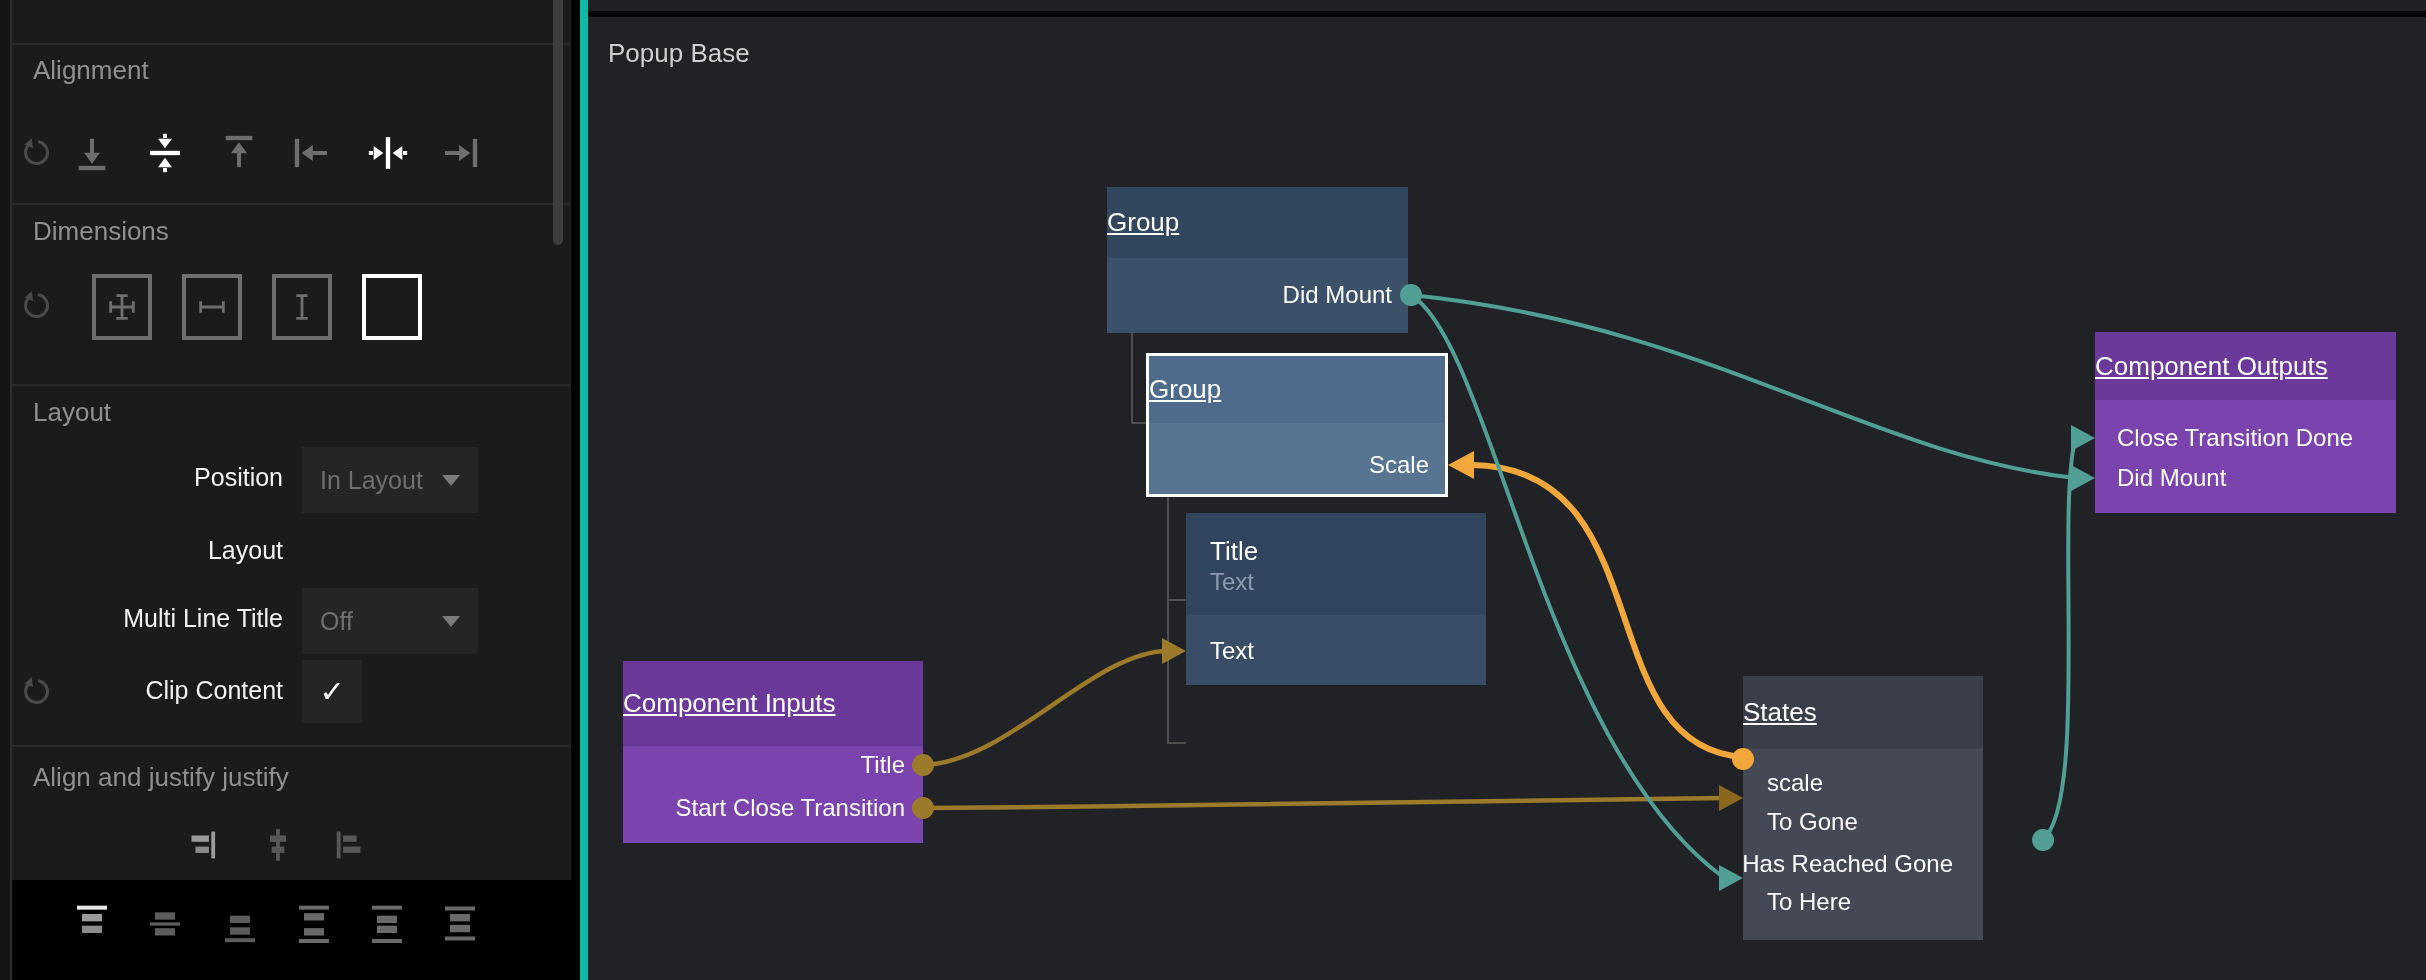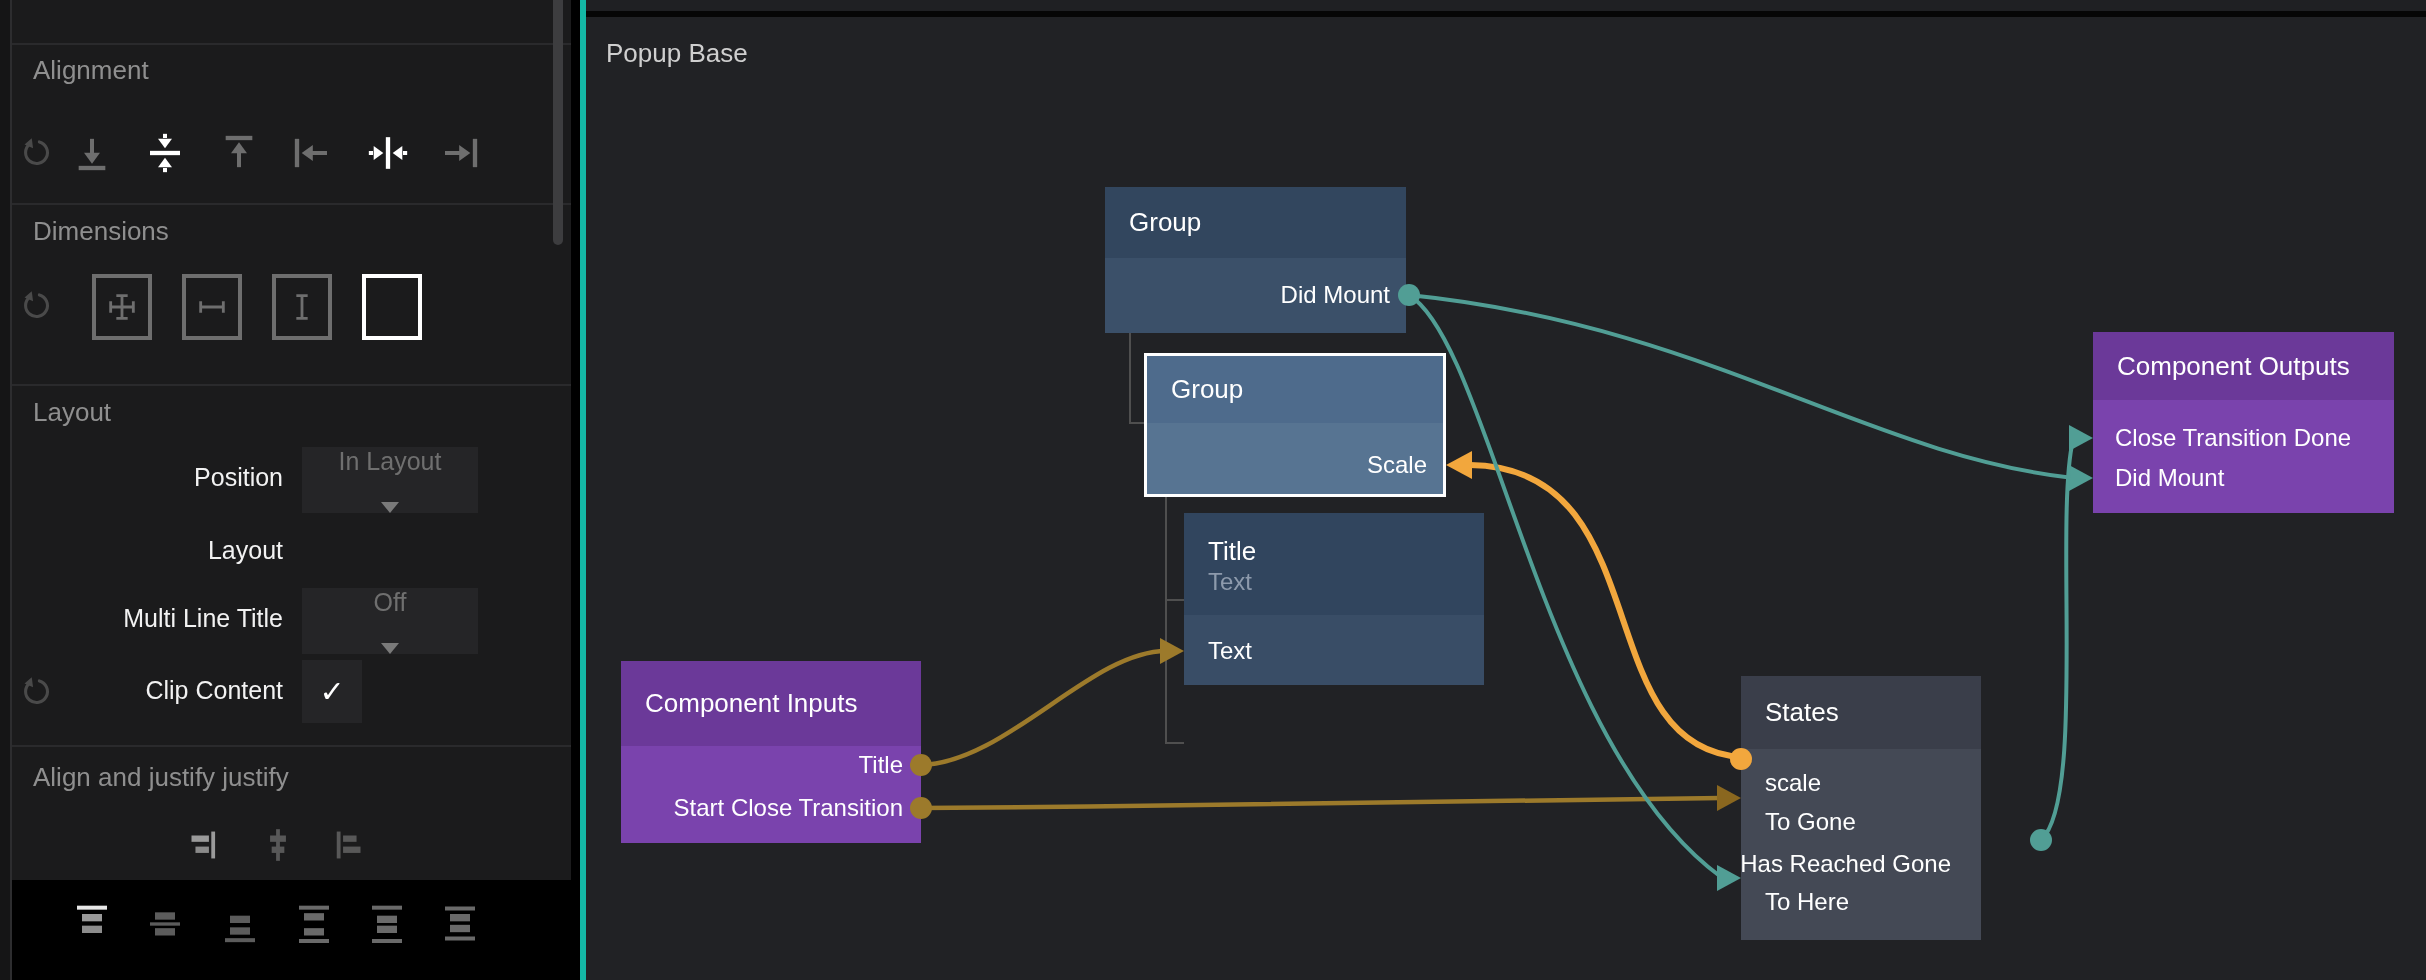--- a/index.html
+++ b/index.html
@@ -11,32 +11,32 @@
   .sidebar{position:absolute;left:12px;top:0;width:559px;height:880px;background:#1b1b1c;}
   .divider{position:absolute;left:0;width:100%;height:2px;background:#2a2a2c;}
   .sec-title{position:absolute;left:21px;color:#8f8f8f;font-size:26px;}
   .icon-box{position:absolute;display:flex;align-items:center;justify-content:center;}
   .reset{color:#4a4a4a;}
   .g-gray{color:#6e6e6e;} .g-white{color:#ffffff;}
   .dim-btn{position:absolute;width:60px;height:66px;border:4px solid #6e6e6e;box-sizing:border-box;
            display:flex;align-items:center;justify-content:center;color:#6e6e6e;}
   .dim-btn.sel{border-color:#ffffff;}
   .form-label{position:absolute;color:#f2f2f2;font-size:25px;text-align:right;width:260px;}
-  .dropdown{position:absolute;left:290px;width:176px;height:66px;background:#252527;display:flex;align-items:center;box-sizing:border-box;padding:0 18px;flex-direction:column;}
+  .dropdown{position:absolute;left:290px;width:176px;height:66px;background:#252527;display:flex;align-items:center;box-sizing:border-box;padding:0 18px;}
   .dropdown .val{color:#6f6f6f;font-size:25px;flex:1;}
   .caret{width:0;height:0;border-left:9px solid transparent;border-right:9px solid transparent;border-top:11px solid #7a7a7a;}
   .checkbox{position:absolute;left:290px;width:60px;height:63px;background:#252527;display:flex;align-items:center;justify-content:center;color:#fff;font-size:30px;font-weight:bold;}
   .scrollbar{position:absolute;left:541px;top:-10px;width:10px;height:255px;background:#3d3d3f;border-radius:5px;}
   
-  .canvas{position:absolute;left:580px;top:0;width:1846px;height:980px;background:#212225;border-left:6px solid #14b8a6;box-sizing:border-box;}
+  .canvas{position:absolute;left:580px;top:0;width:1846px;height:980px;background:#212225;border-left:8px solid #14b8a6;box-sizing:border-box;}
   .canvas-top{position:absolute;left:0;top:0;width:100%;height:11px;background:#1f2023;border-bottom:6px solid #060606;}
   .canvas-title{position:absolute;left:20px;top:38px;color:#cfcfcf;font-size:26px;}
   .wires{position:absolute;left:0;top:0;width:1846px;height:980px;pointer-events:none;z-index:5;}
   .node{position:absolute;color:#fff;z-index:2;}
-  .node .hdr{display:flex;align-items:center;padding-left:24px;font-size:26px;box-sizing:border-box;}
+  .node .hdr{display:flex;align-items:center;font-size:26px;box-sizing:border-box;text-decoration:underline;}
   .prow{position:absolute;height:40px;line-height:40px;font-size:24px;white-space:nowrap;}
 </style>
 </head>
 <body>
 
 <div class="root">
 
   <div class="edge-strip"></div>
 
   <div class="sidebar">

